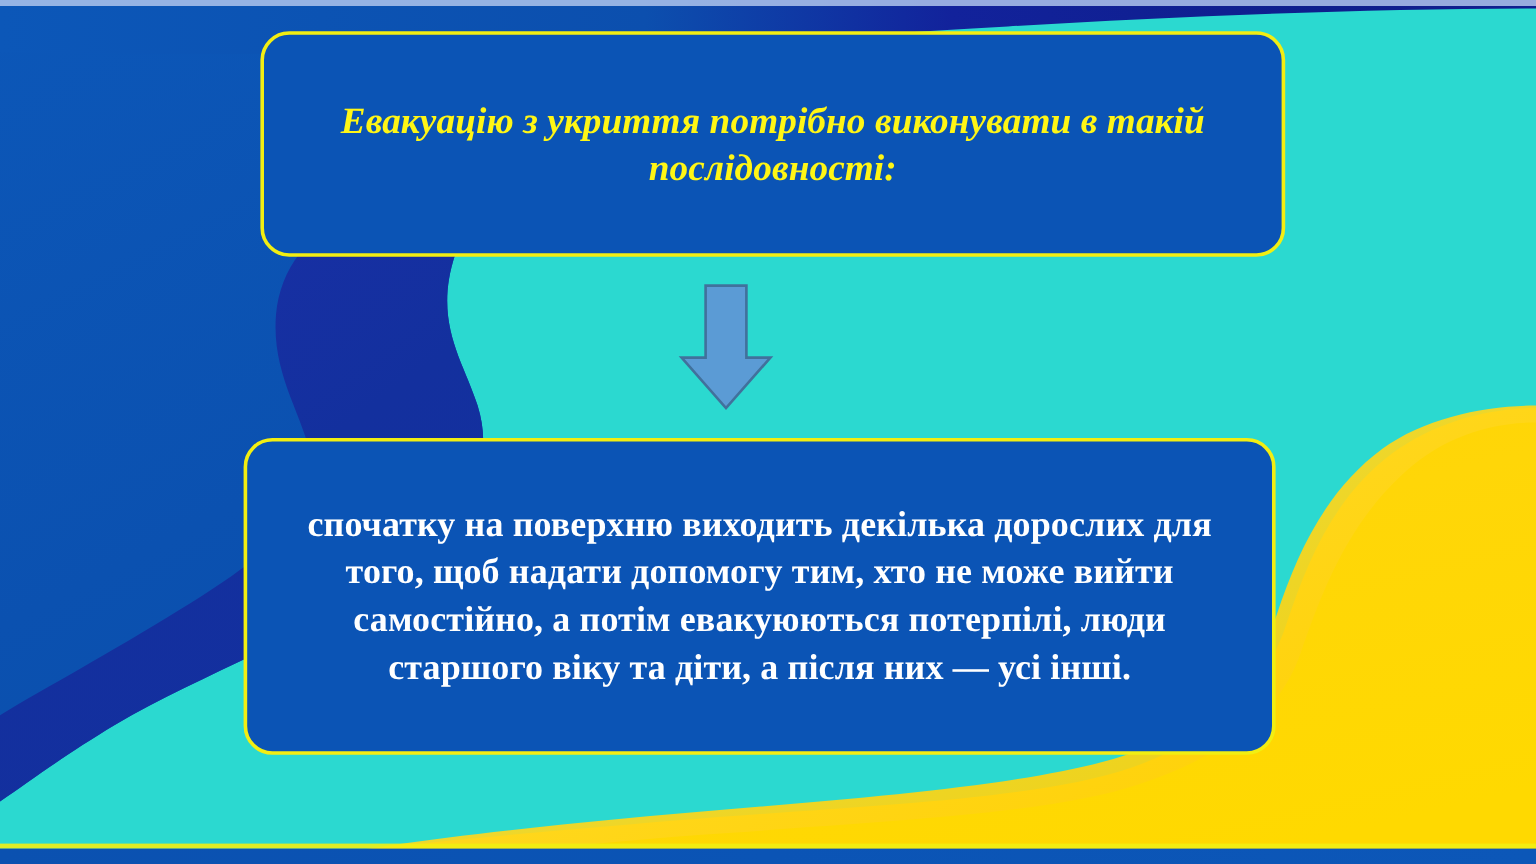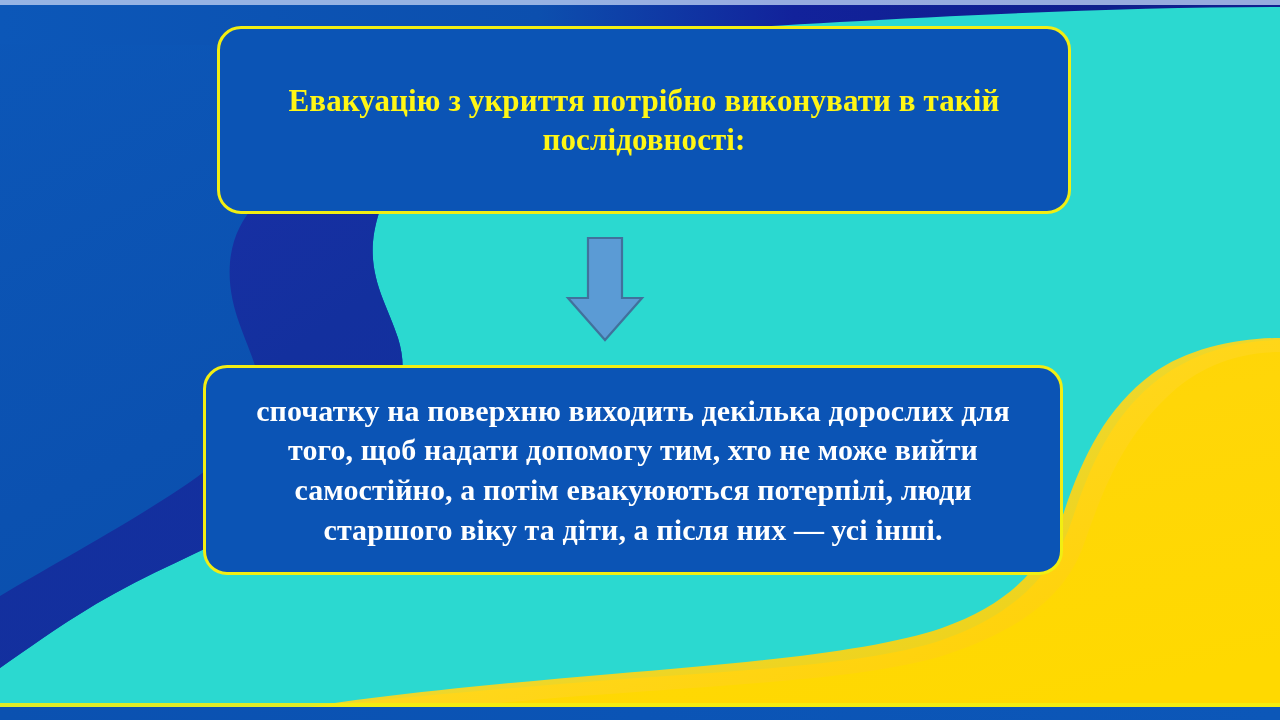--- a/index.html
+++ b/index.html
@@ -41,26 +41,27 @@
     align-items: center;
     justify-content: center;
     text-align: center;
   }
   #box-top {
     left: 217px;
     top: 26px;
     width: 854px;
     height: 188px;
     padding: 8px 26px 8px 26px;
+    font-style: italic;
   }
   #box-bottom {
     left: 203px;
     top: 365px;
     width: 860px;
-    height: 210px;
+    height: 264px;
     padding: 10px 24px;
   }
   .callout-text {
     margin: 0;
     font-weight: bold;
     line-height: 1.26;
     letter-spacing: 0.1px;
   }
   #box-top .callout-text {
     color: #FFF615;

